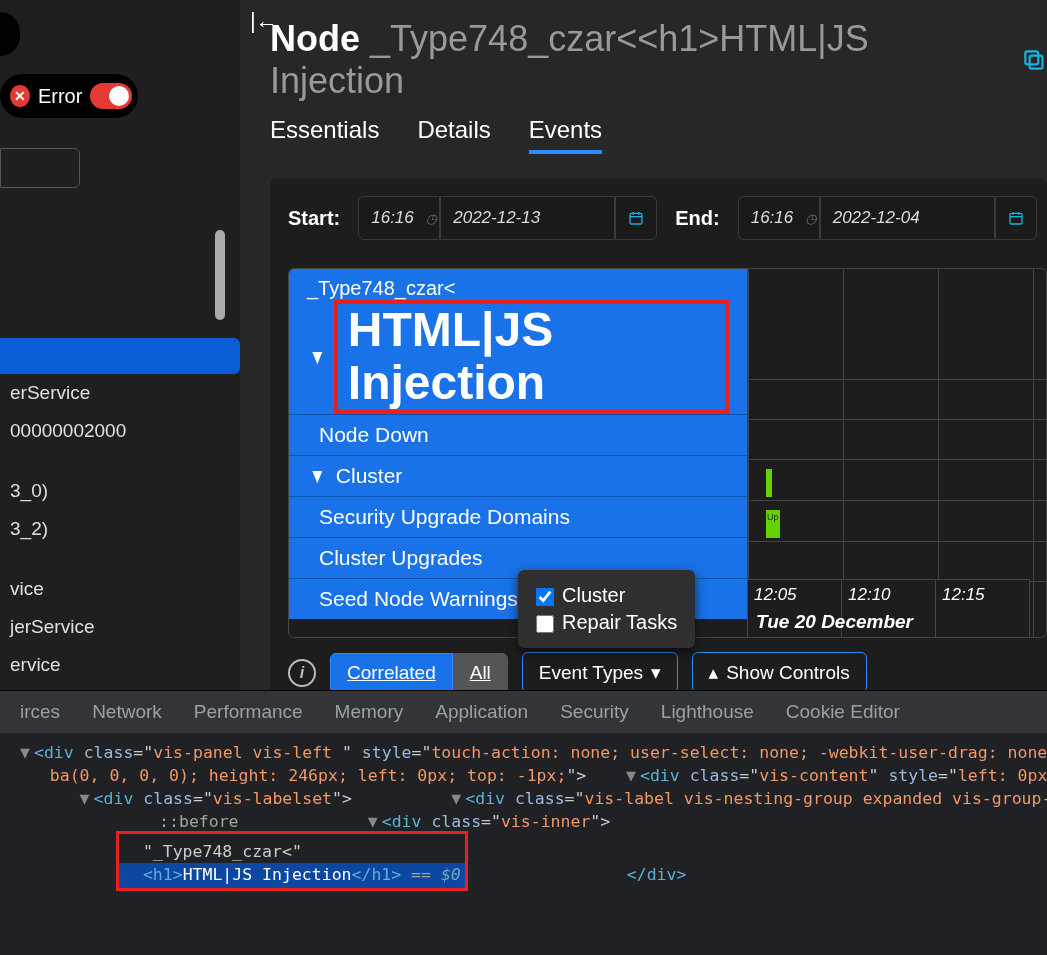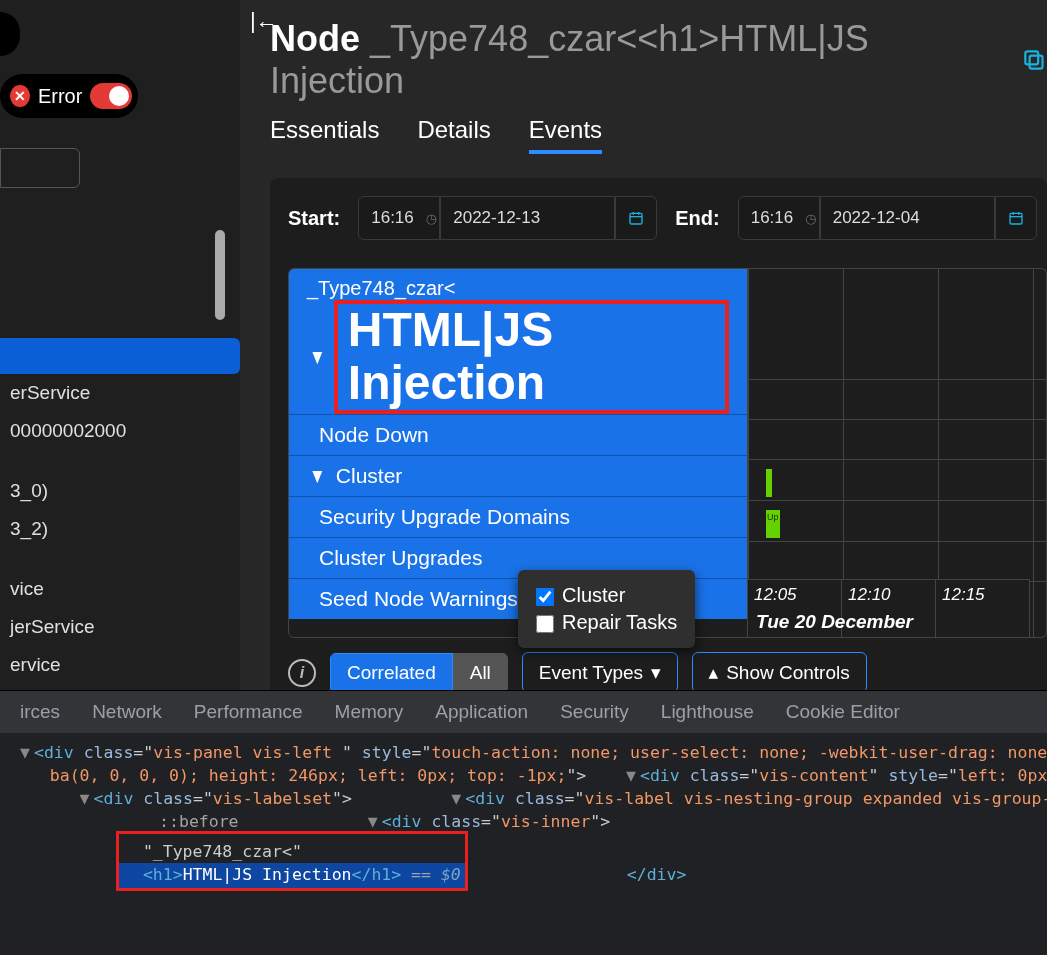--- a/index.html
+++ b/index.html
@@ -128,20 +128,21 @@
 .dg-input {
   background: #1a1a1a;
   border: 1px solid #3a3a3a;
   height: 44px;
   display: flex;
   align-items: center;
   padding: 0 12px;
   font-size: 17px;
   color: #ddd;
   gap: 12px;
+  font-style: italic;
 }
 .dg-time { width: 82px; border-radius: 6px 0 0 6px;}
 .dg-date { width: 175px; }
 .dg-cal { width: 42px; border-radius: 0 6px 6px 0; justify-content: center; color:#18b3e0; }
 .dg-clock { font-size: 13px; color:#666;}
 .timeline {
   margin-top: 28px;
   display: flex;
   position: relative;
 }
@@ -211,21 +212,21 @@
   align-items: center;
   gap: 14px;
   margin-top: 14px;
 }
 .info-circle {
   width: 28px; height: 28px; border: 2px solid #bbb; border-radius: 50%;
   display: flex; align-items: center; justify-content: center; font-style: italic; font-weight:bold;
   color:#bbb; font-size:16px;
 }
 .seg-group { display: flex; border-radius:6px; overflow:hidden;}
-.seg-btn { padding: 8px 16px; border:1px solid #2e8bff; font-size:19px;}
+.seg-btn { padding: 8px 16px; border:1px solid #2e8bff; font-size:19px;text-decoration:underline;}
 .seg-btn.active { background:#1a72e8;}
 .seg-btn.grey { background:#555; border-color:#555;}
 .outline-btn {
   border:1px solid #2e8bff; padding:8px 16px; border-radius:6px; font-size:19px;
   display:flex; align-items:center; gap:8px;
 }
 .devtools {
   height: 265px;
   background: #202124;
   color: #ccc;

